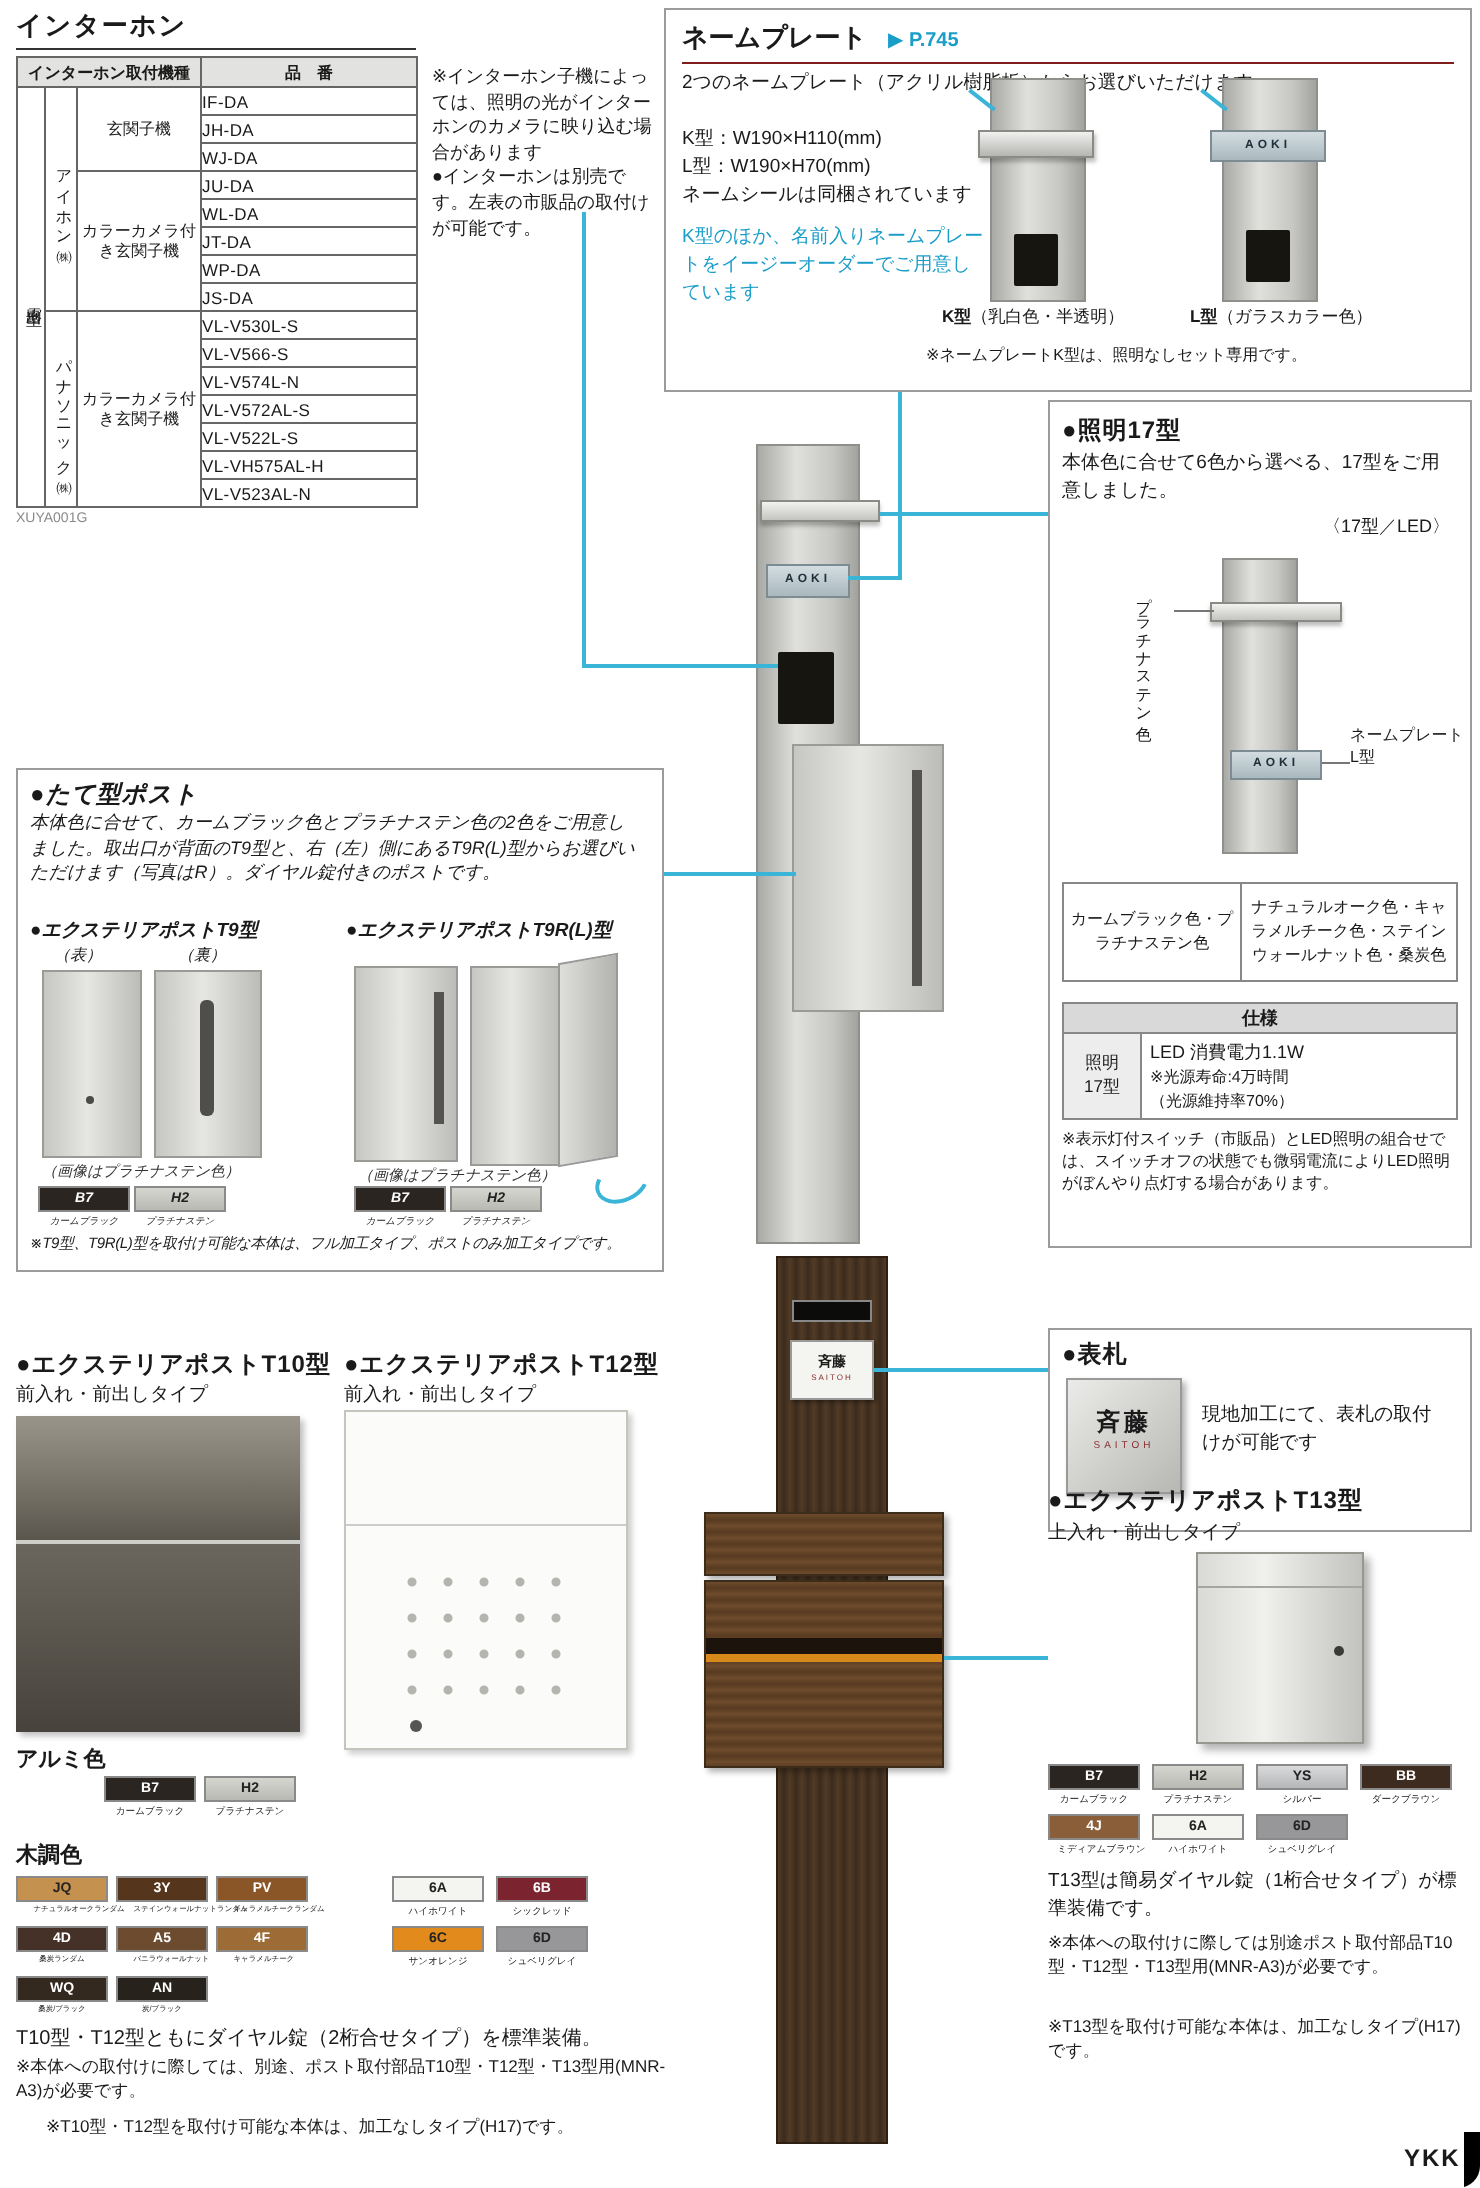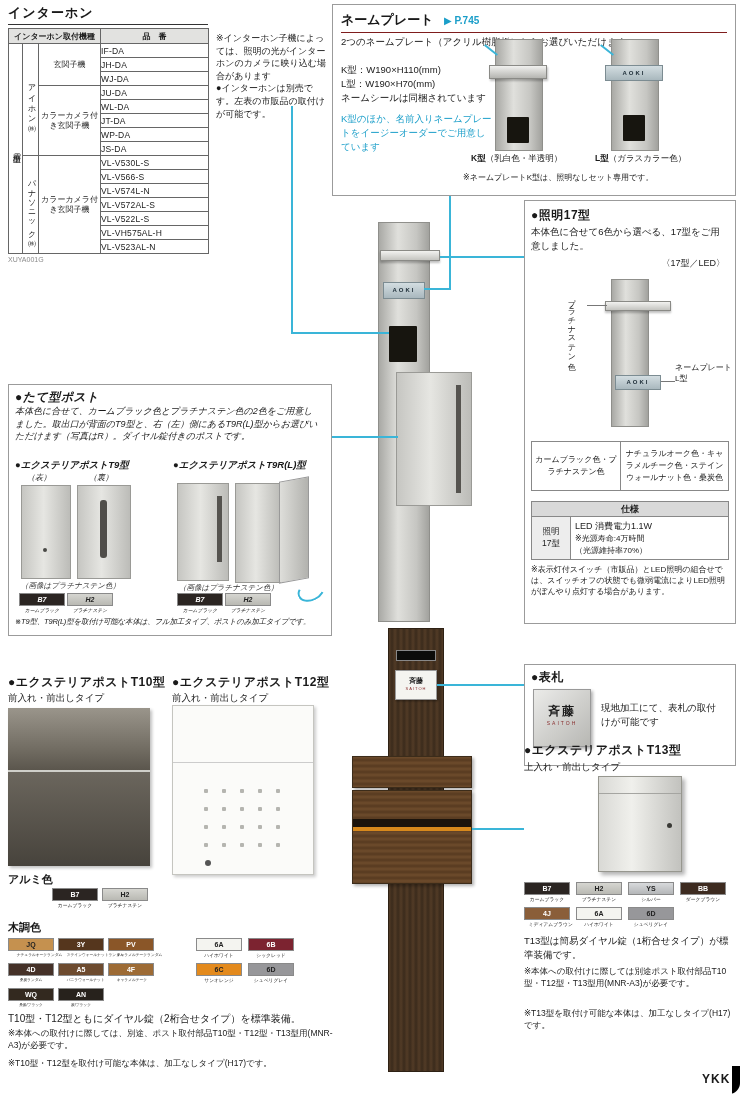--- a/index.html
+++ b/index.html
@@ -344,21 +344,21 @@
       <div class="sw sw-wq">WQ</div>
       <div class="lb lb-s">桑炭/ブラック</div>
     </div>
   <div class="chip" style="left:58px;top:988px;">
       <div class="sw sw-an">AN</div>
       <div class="lb lb-s">炭/ブラック</div>
     </div>
 
   <div class="abs" style="left:8px;top:1012px;width:330px;font-size:10px;">T10型・T12型ともにダイヤル錠（2桁合せタイプ）を標準装備。</div>
   <div class="t85 abs" style="left:8px;top:1028px;width:330px;">※本体への取付けに際しては、別途、ポスト取付部品T10型・T12型・T13型用(MNR-A3)が必要です。</div>
-  <div class="t85 abs" style="left:8px;top:1058px;width:330px;">※T10型・T12型を取付け可能な本体は、加工なしタイプ(H17)です。</div>
+  <div class="t85 abs" style="left:23px;top:1058px;width:330px;">※T10型・T12型を取付け可能な本体は、加工なしタイプ(H17)です。</div>
 
   <div class="box" style="left:524px;top:634px;width:210px;height:100px;margin-top:30px;">
     <div class="btitle" style="position:absolute;left:6px;top:4px;">●表札</div>
     <div style="position:absolute;left:8px;top:24px;width:56px;height:56px;background:linear-gradient(135deg,#ebebe9,#b7b7b3);border:1px solid #999;box-shadow:2px 2px 3px rgba(0,0,0,0.3);text-align:center;">
       <div style="font-size:12px;font-weight:bold;margin-top:13px;letter-spacing:2px;">斉藤</div>
       <div style="font-size:5px;letter-spacing:2px;color:#8a3030;">SAITOH</div>
     </div>
     <div class="t95" style="position:absolute;left:76px;top:36px;width:124px;">現地加工にて、表札の取付けが可能です</div>
   </div>
 

